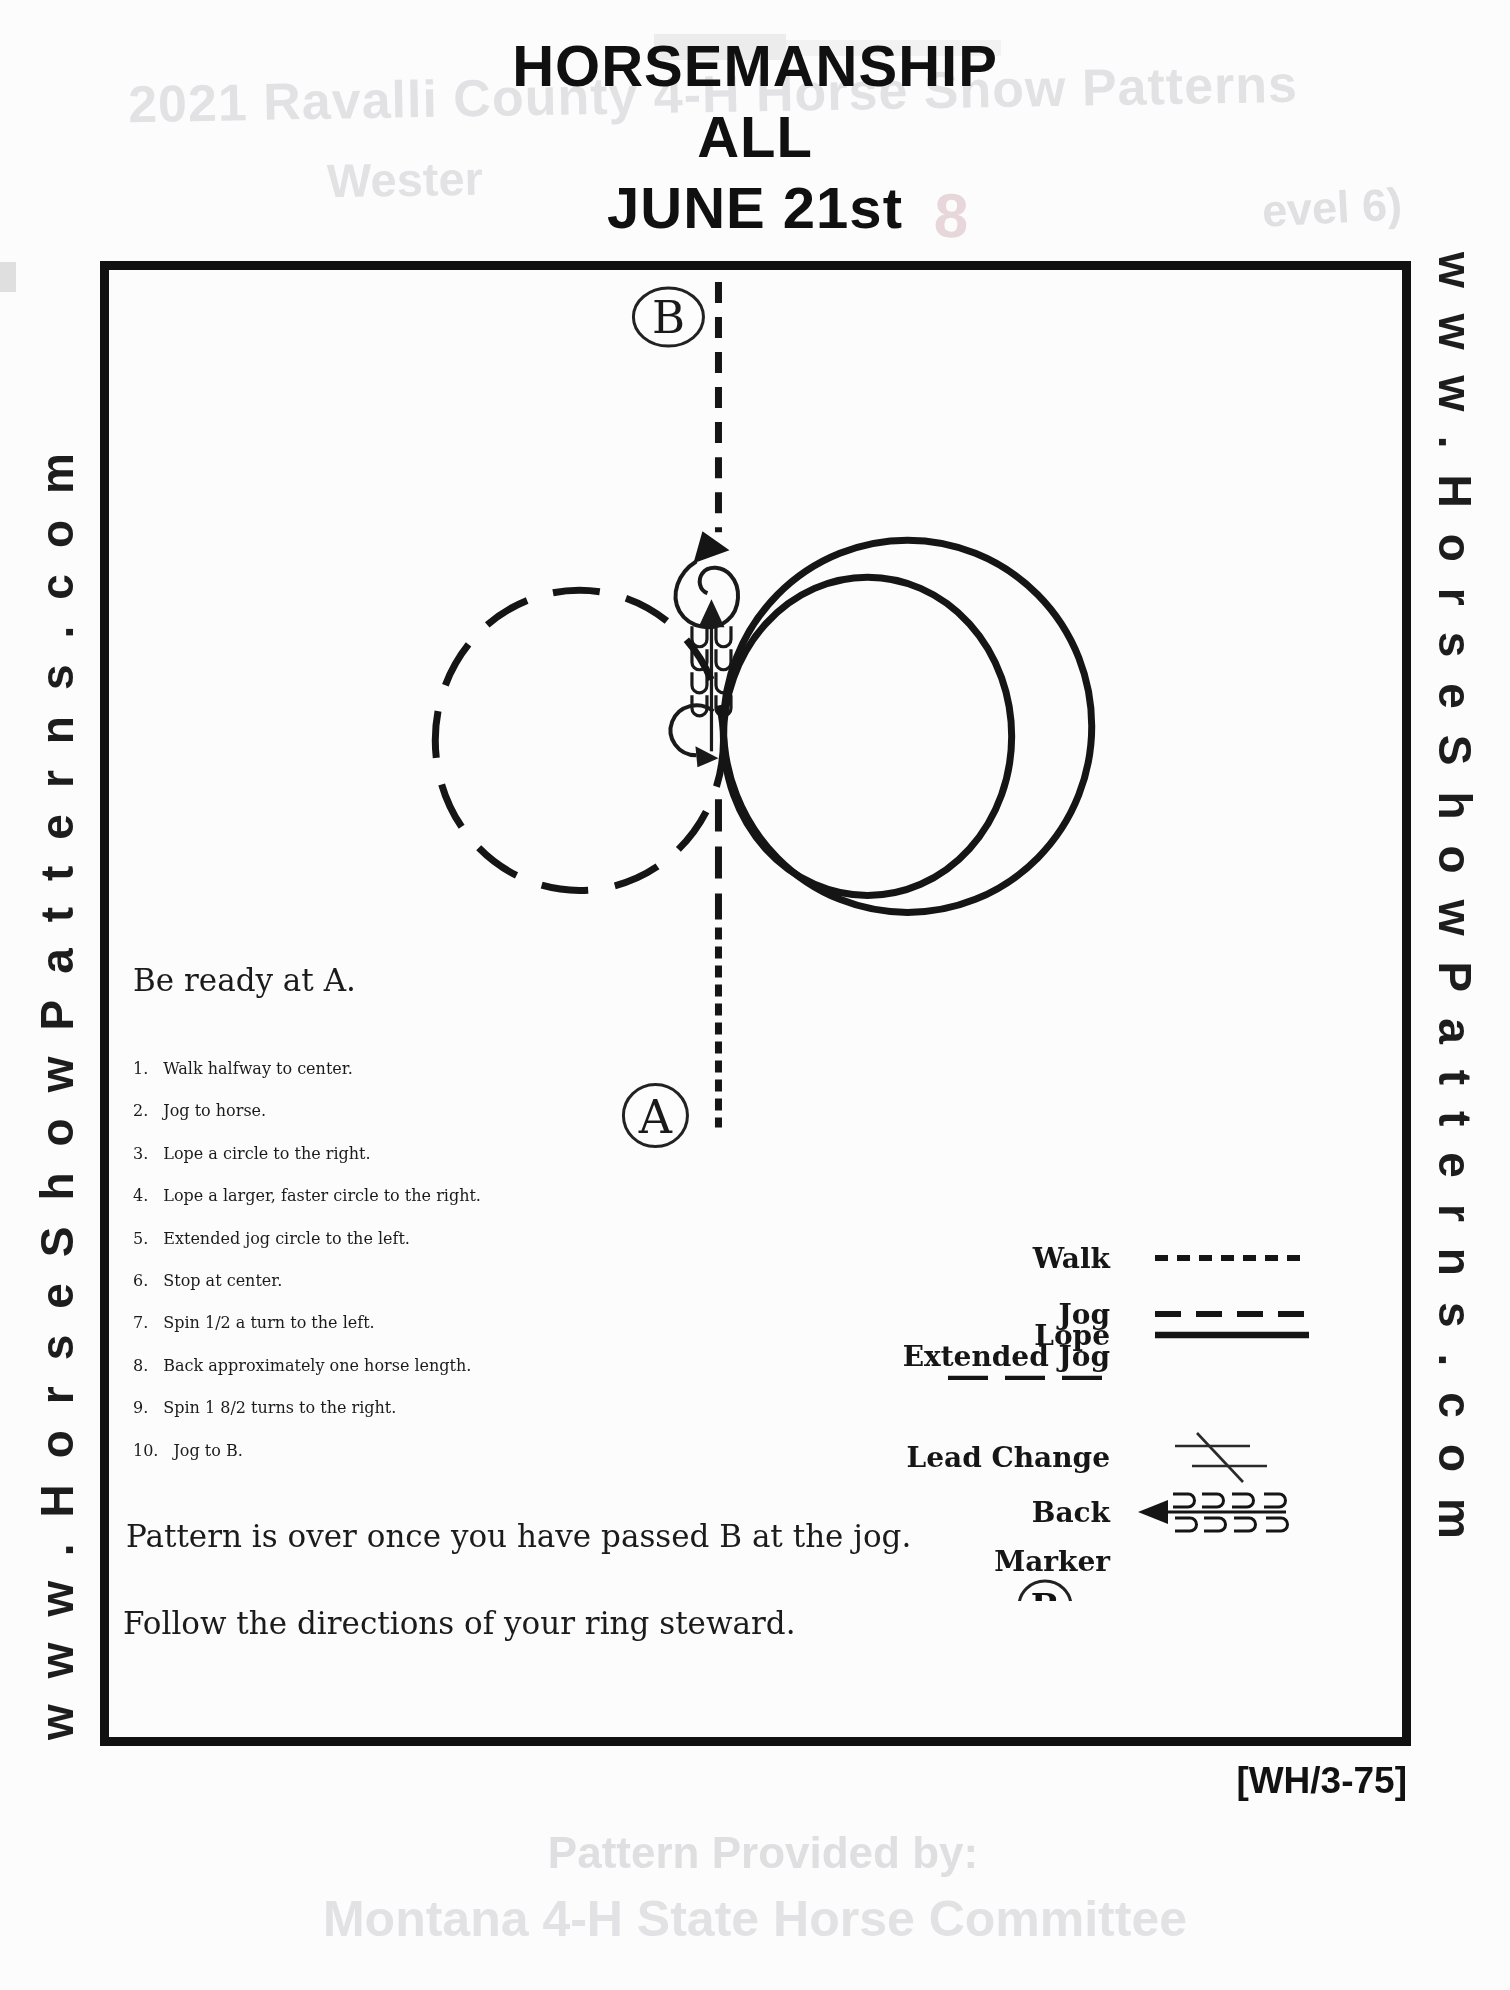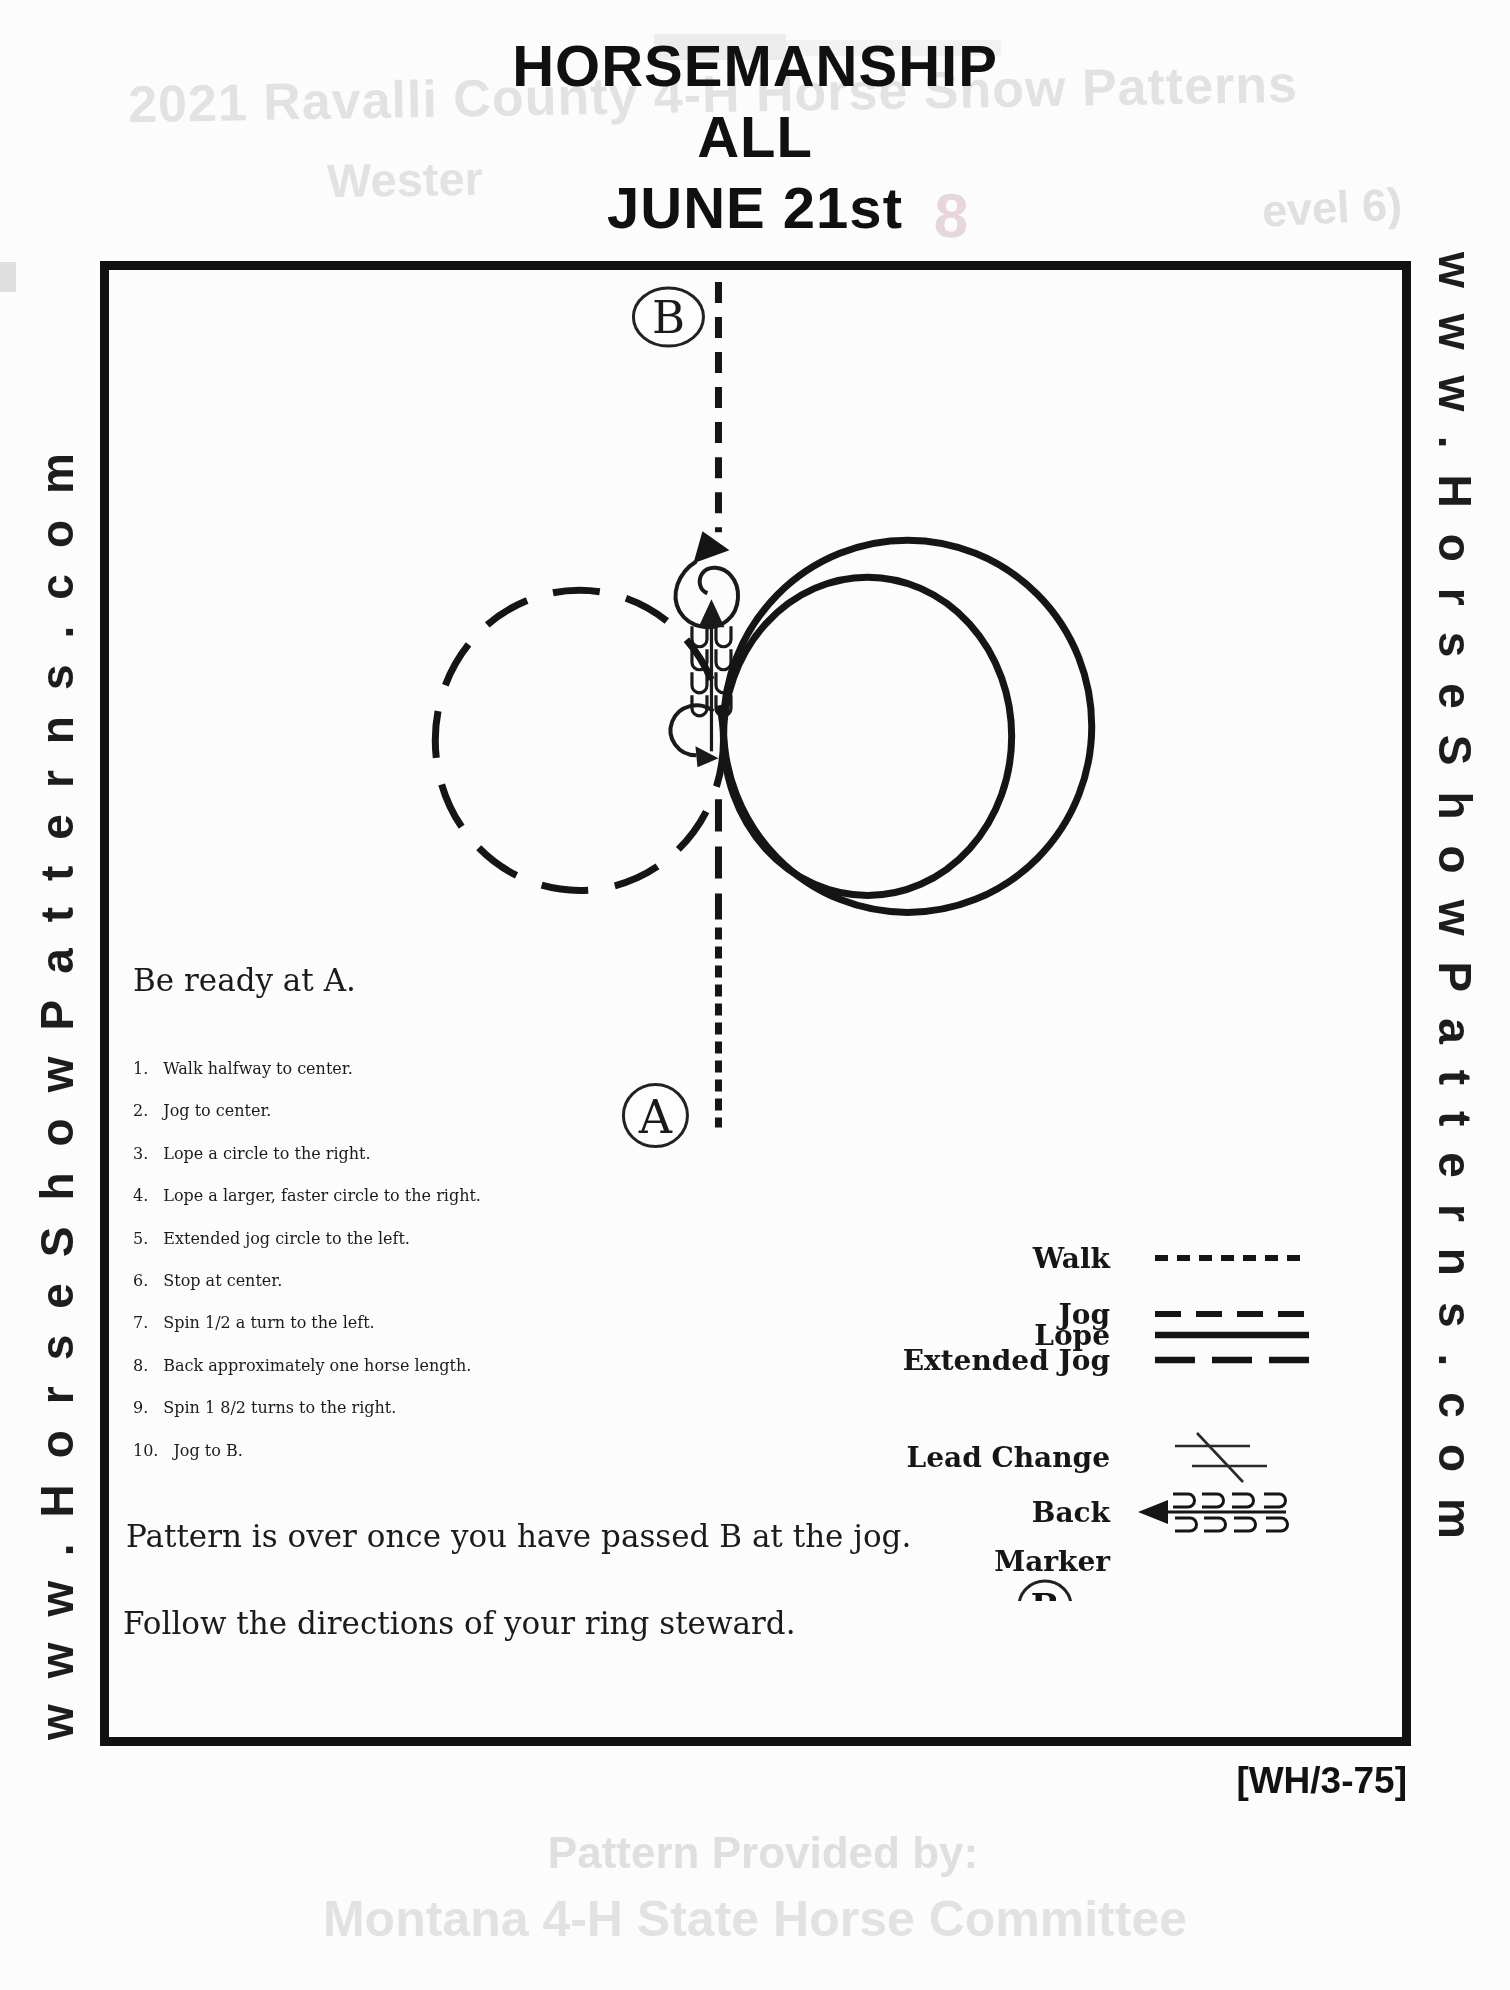--- a/index.html
+++ b/index.html
@@ -132,21 +132,21 @@
 
     <ellipse cx="546" cy="845" rx="32" ry="31" stroke="#222" stroke-width="3" fill="#fdfdfd"></ellipse>
     <text x="546" y="862" text-anchor="middle" font-family="DejaVu Serif, serif" font-size="46" fill="#1a1a1a">A</text>
   </svg>
 </div>
 
 <div class="txt ready">Be ready at A.</div>
 
 <div class="steps">
   <div class="step"><span class="num">1.</span><span class="stext">Walk halfway to center.</span></div>
-  <div class="step"><span class="num">2.</span><span class="stext">Jog to center.</span></div>
+  <div class="step"><span class="num">2.</span><span class="stext">Jog to horse.</span></div>
   <div class="step"><span class="num">3.</span><span class="stext">Lope a circle to the right.</span></div>
   <div class="step"><span class="num">4.</span><span class="stext">Lope a larger, faster circle to the right.</span></div>
   <div class="step"><span class="num">5.</span><span class="stext">Extended jog circle to the left.</span></div>
   <div class="step"><span class="num">6.</span><span class="stext">Stop at center.</span></div>
   <div class="step"><span class="num">7.</span><span class="stext">Spin 1/2 a turn to the left.</span></div>
   <div class="step"><span class="num">8.</span><span class="stext">Back approximately one horse length.</span></div>
   <div class="step"><span class="num">9.</span><span class="stext">Spin 1 8/2 turns to the right.</span></div>
   <div class="step"><span class="num">10.</span><span class="stext">Jog to B.</span></div>
 </div>
 
@@ -158,21 +158,21 @@
   <svg class="lsym" width="158" height="12">
     <line x1="2" y1="6" x2="156" y2="6" stroke="#151515" stroke-width="6" stroke-dasharray="13 9"></line>
   </svg>
 </div>
 <div class="legend-row" style="top:1294px; height:40px;">
   <div class="legend-label">Jog</div>
   <svg class="lsym" width="158" height="12">
     <line x1="2" y1="6" x2="156" y2="6" stroke="#151515" stroke-width="6" stroke-dasharray="26 15"></line>
   </svg>
 </div>
-<div class="legend-row" style="top:1340px; height:40px;">
+<div class="legend-row" style="top:1340px; height:40px;flex-direction:column;">
   <div class="legend-label">Extended Jog</div>
   <svg class="lsym" width="162" height="12">
     <line x1="2" y1="6" x2="160" y2="6" stroke="#151515" stroke-width="6.5" stroke-dasharray="40 17"></line>
   </svg>
 </div>
 <div class="legend-row" style="top:1315px; height:40px;">
   <div class="legend-label">Lope</div>
   <svg class="lsym" width="158" height="12">
     <line x1="2" y1="6" x2="156" y2="6" stroke="#151515" stroke-width="6.5"></line>
   </svg>

